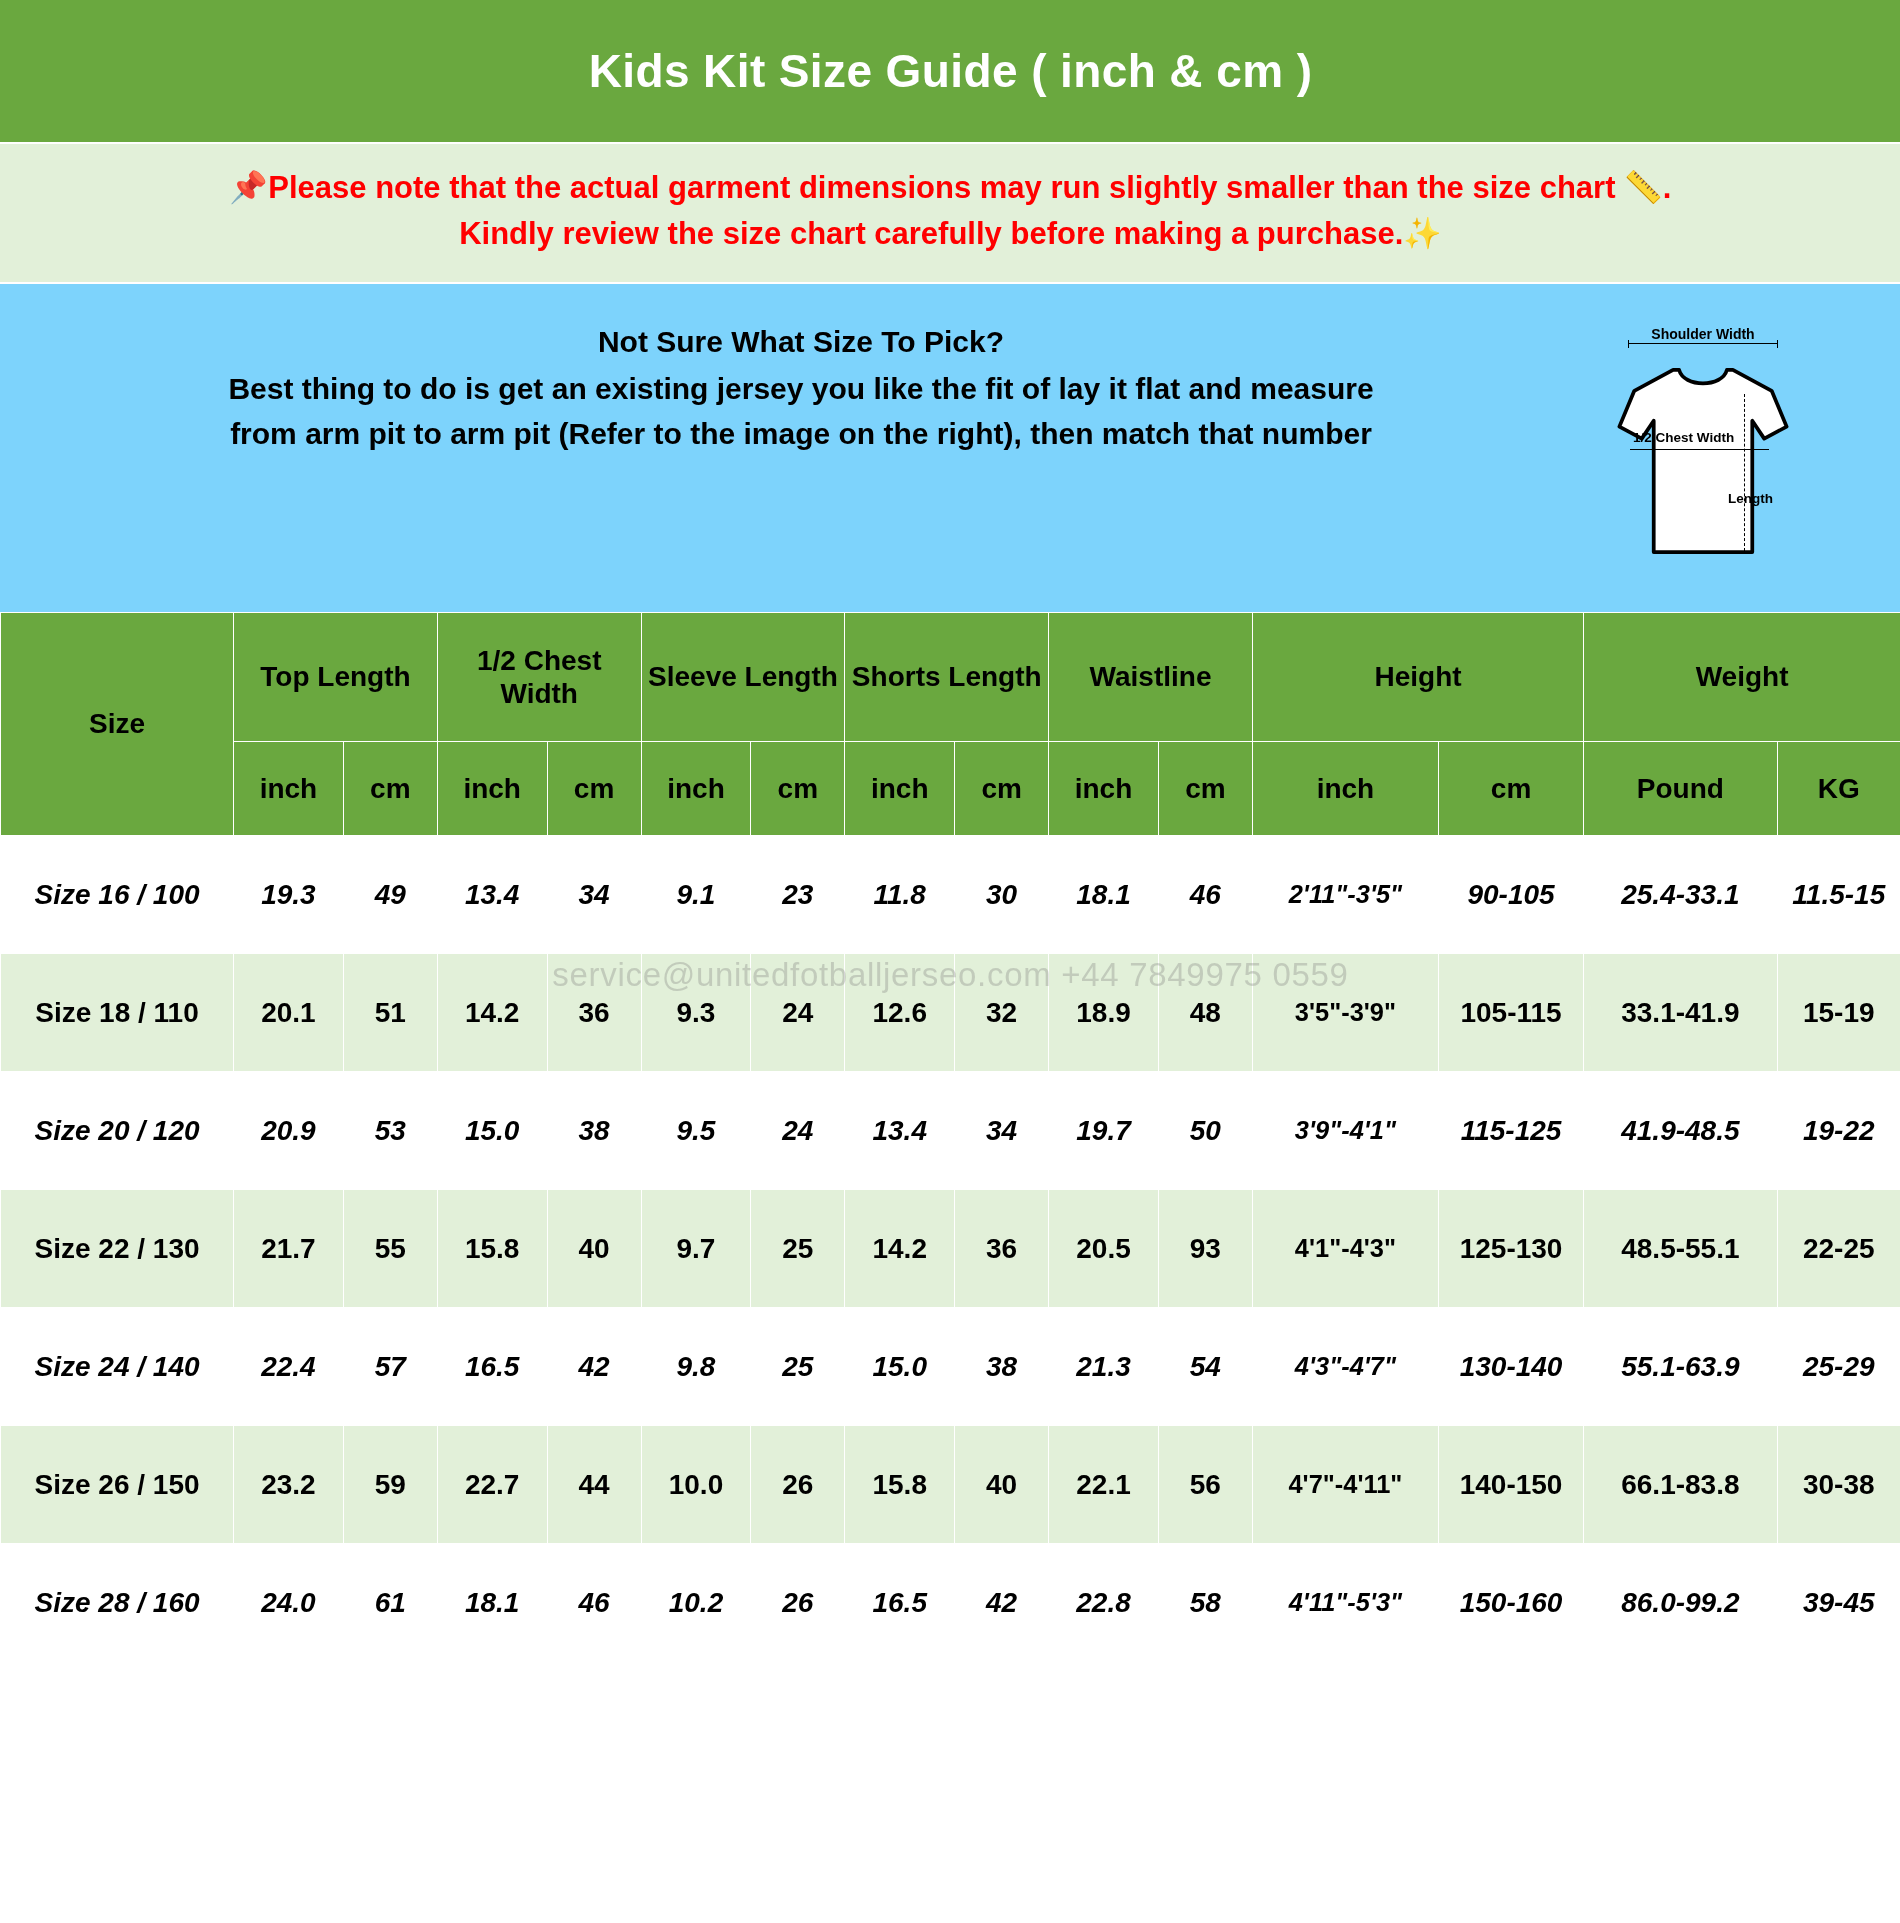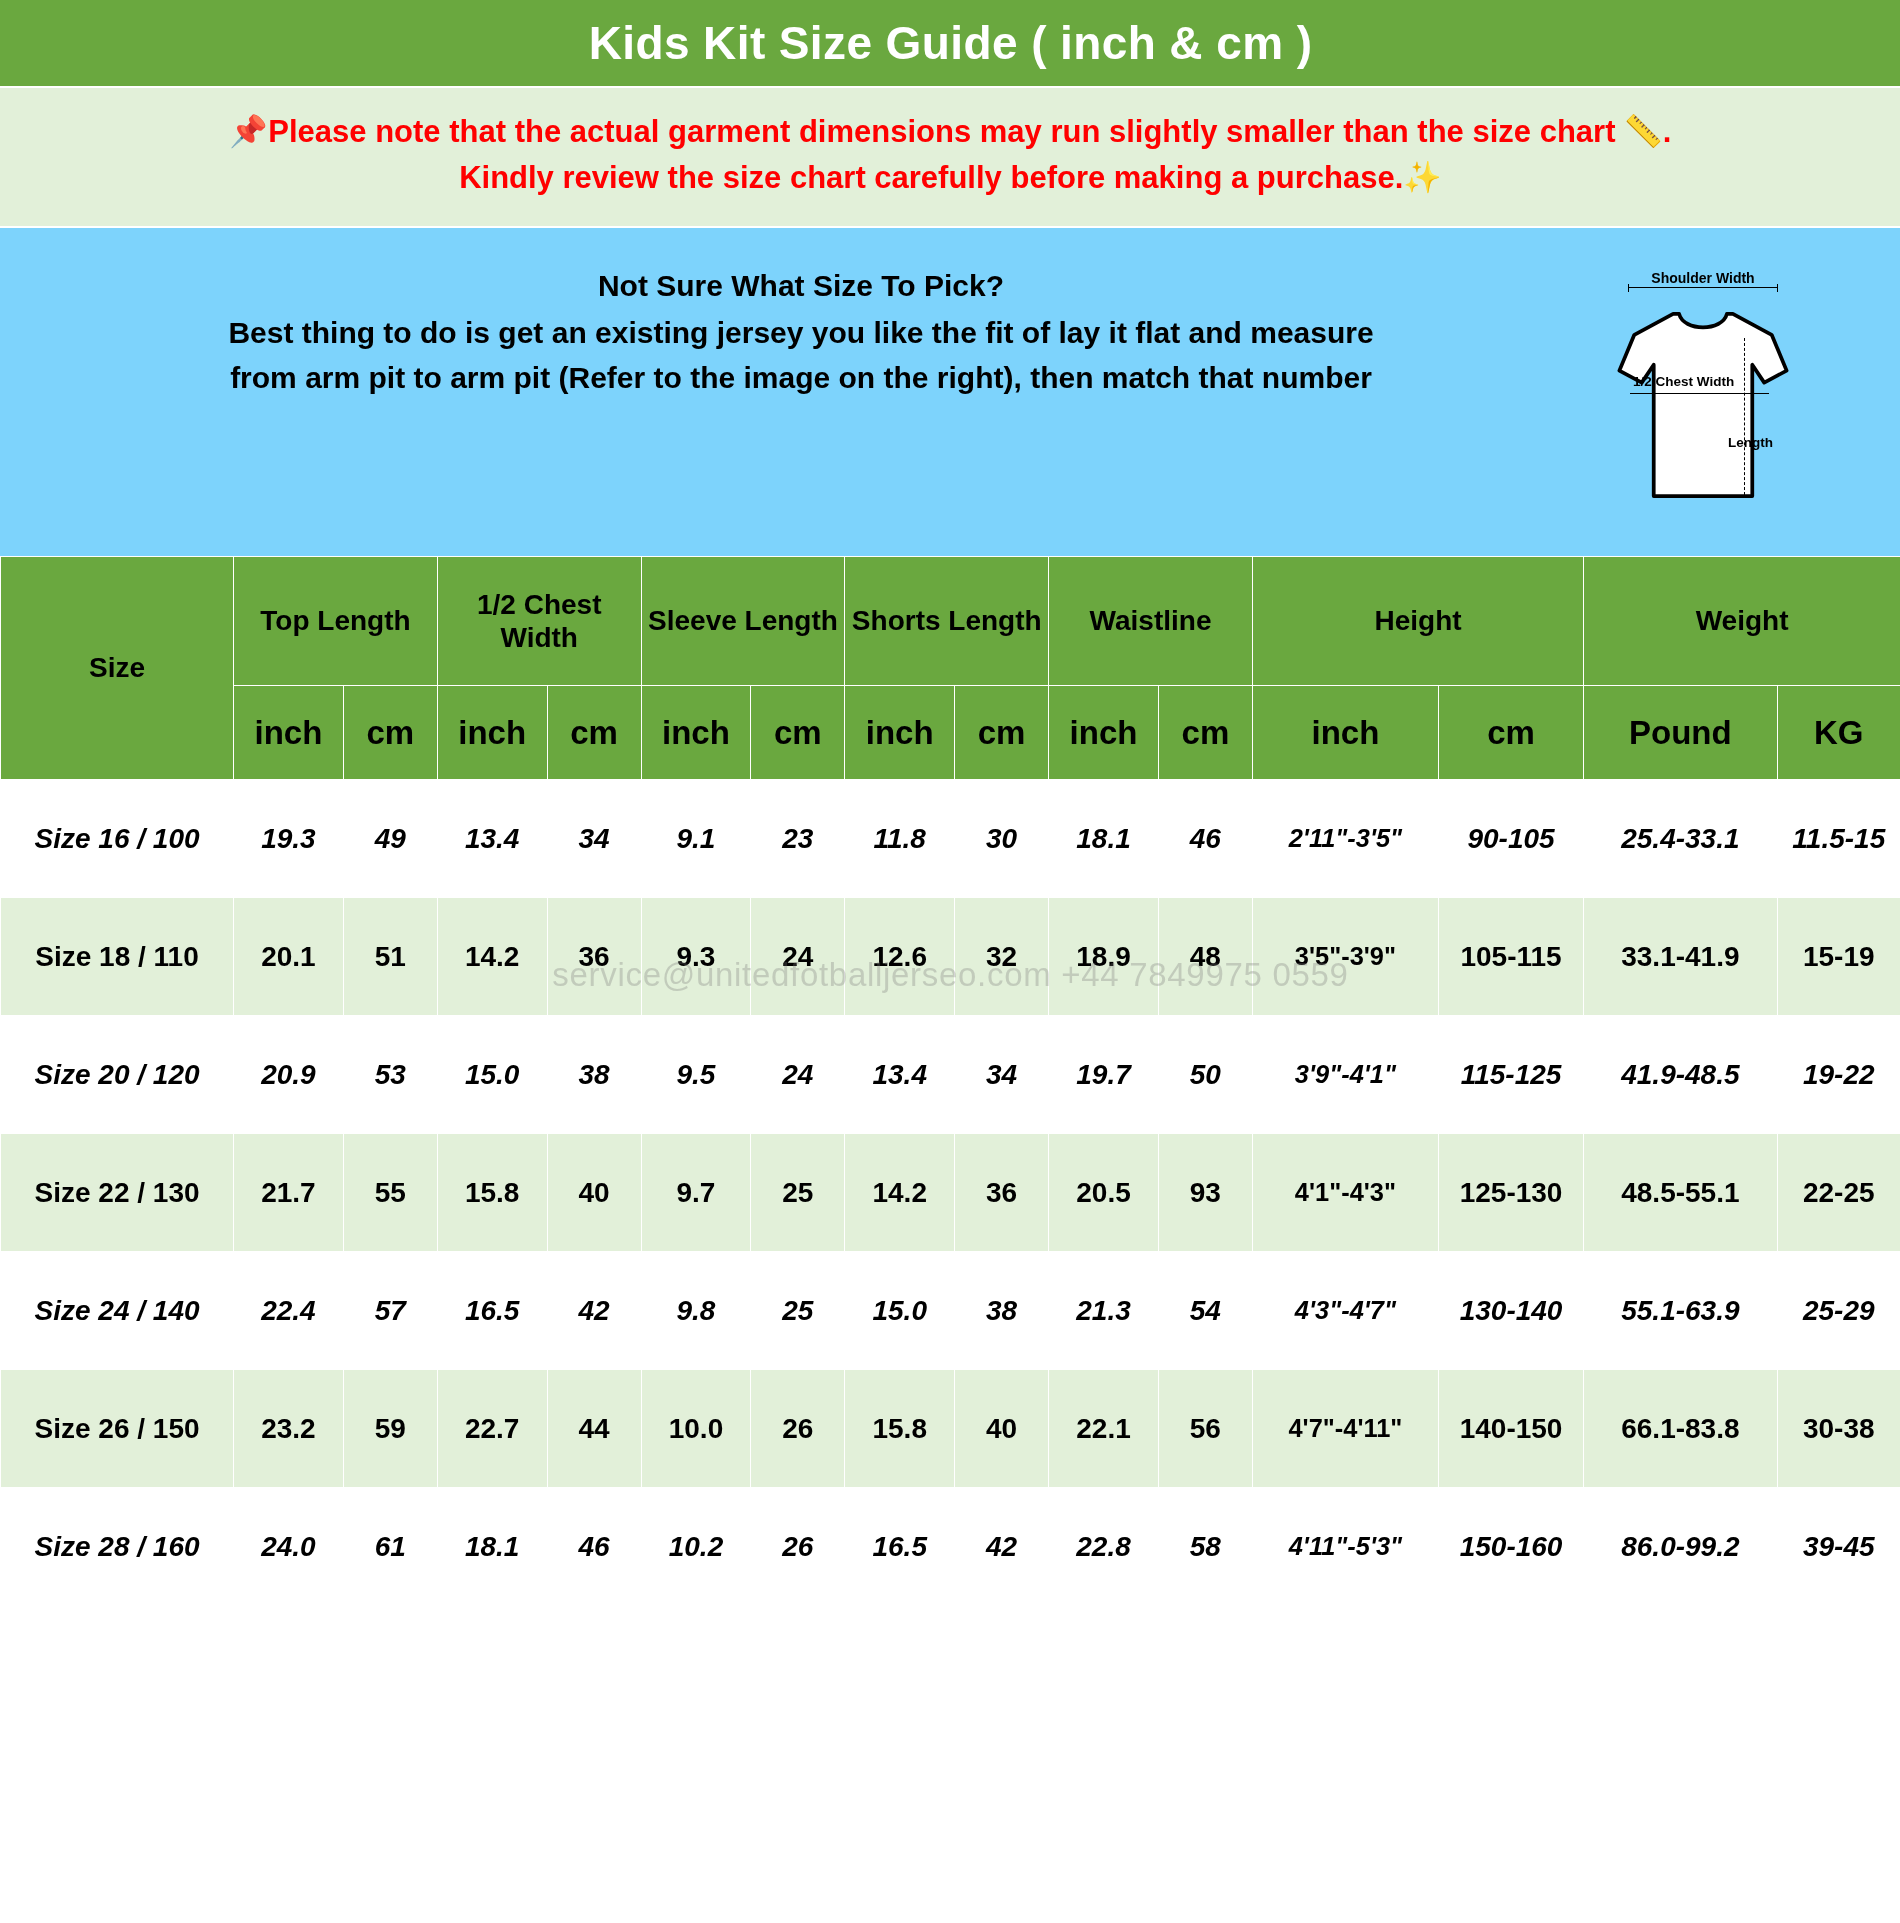--- a/index.html
+++ b/index.html
@@ -17,21 +17,21 @@
   .sheet {
     width: 1901px;
     height: 1923px;
     position: relative;
     background: #ffffff;
   }
 
   
   .title-bar {
     background: #6aa83f;
-    height: 88px;
+    height: 144px;
     display: flex;
     align-items: center;
     justify-content: center;
     border-bottom: 2.2px solid #ffffff;
   }
   .title-bar .title {
     color: #ffffff;
     font-size: 46px;
     font-weight: bold;
     letter-spacing: 0.4px;
@@ -166,21 +166,21 @@
     background: #6aa83f;
     color: #ffffff;
   }
   thead tr.row1 th {
     font-size: 28px;
     height: 129px;
     line-height: 1.18;
     padding: 3px 4.5px;
   }
   thead tr.row2 th {
-    font-size: 33px;
+    font-size: 28px;
     height: 94px;
     padding: 3px 4.5px;
   }
   tbody td {
     font-size: 28px;
     height: 118px;
     padding: 3px 3px;
     white-space: nowrap;
   }
   tbody tr.odd td { background: #ffffff; font-style: italic; }

